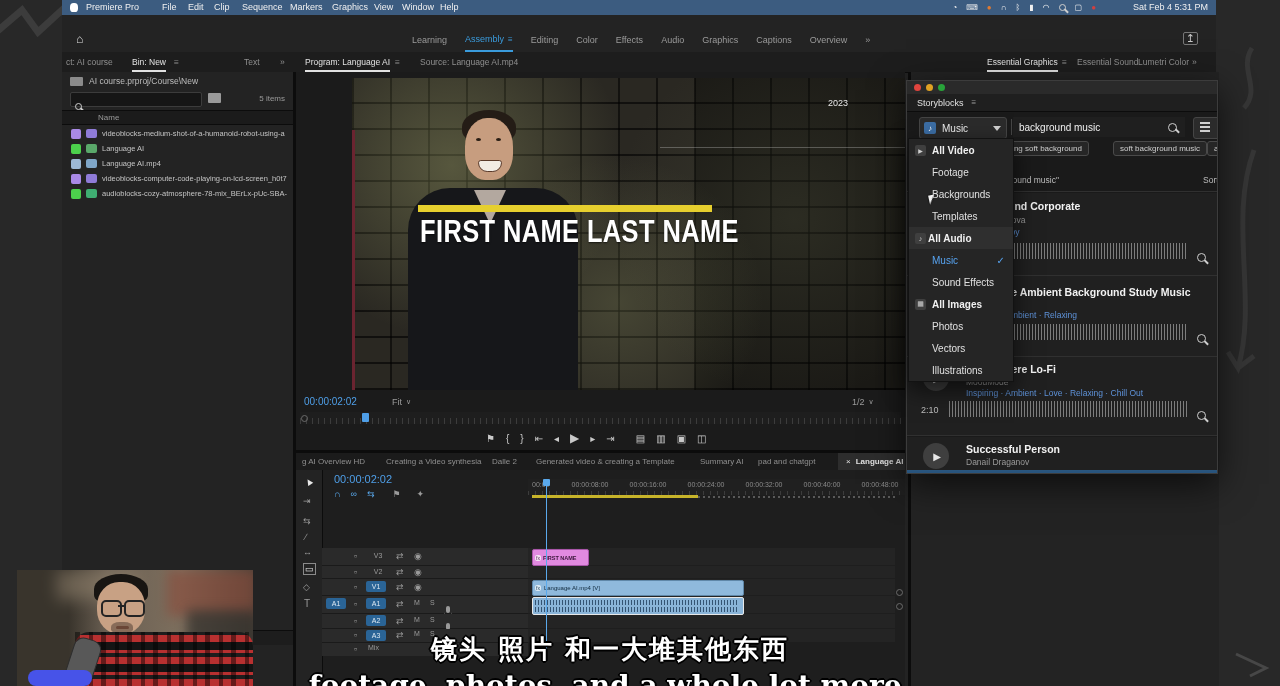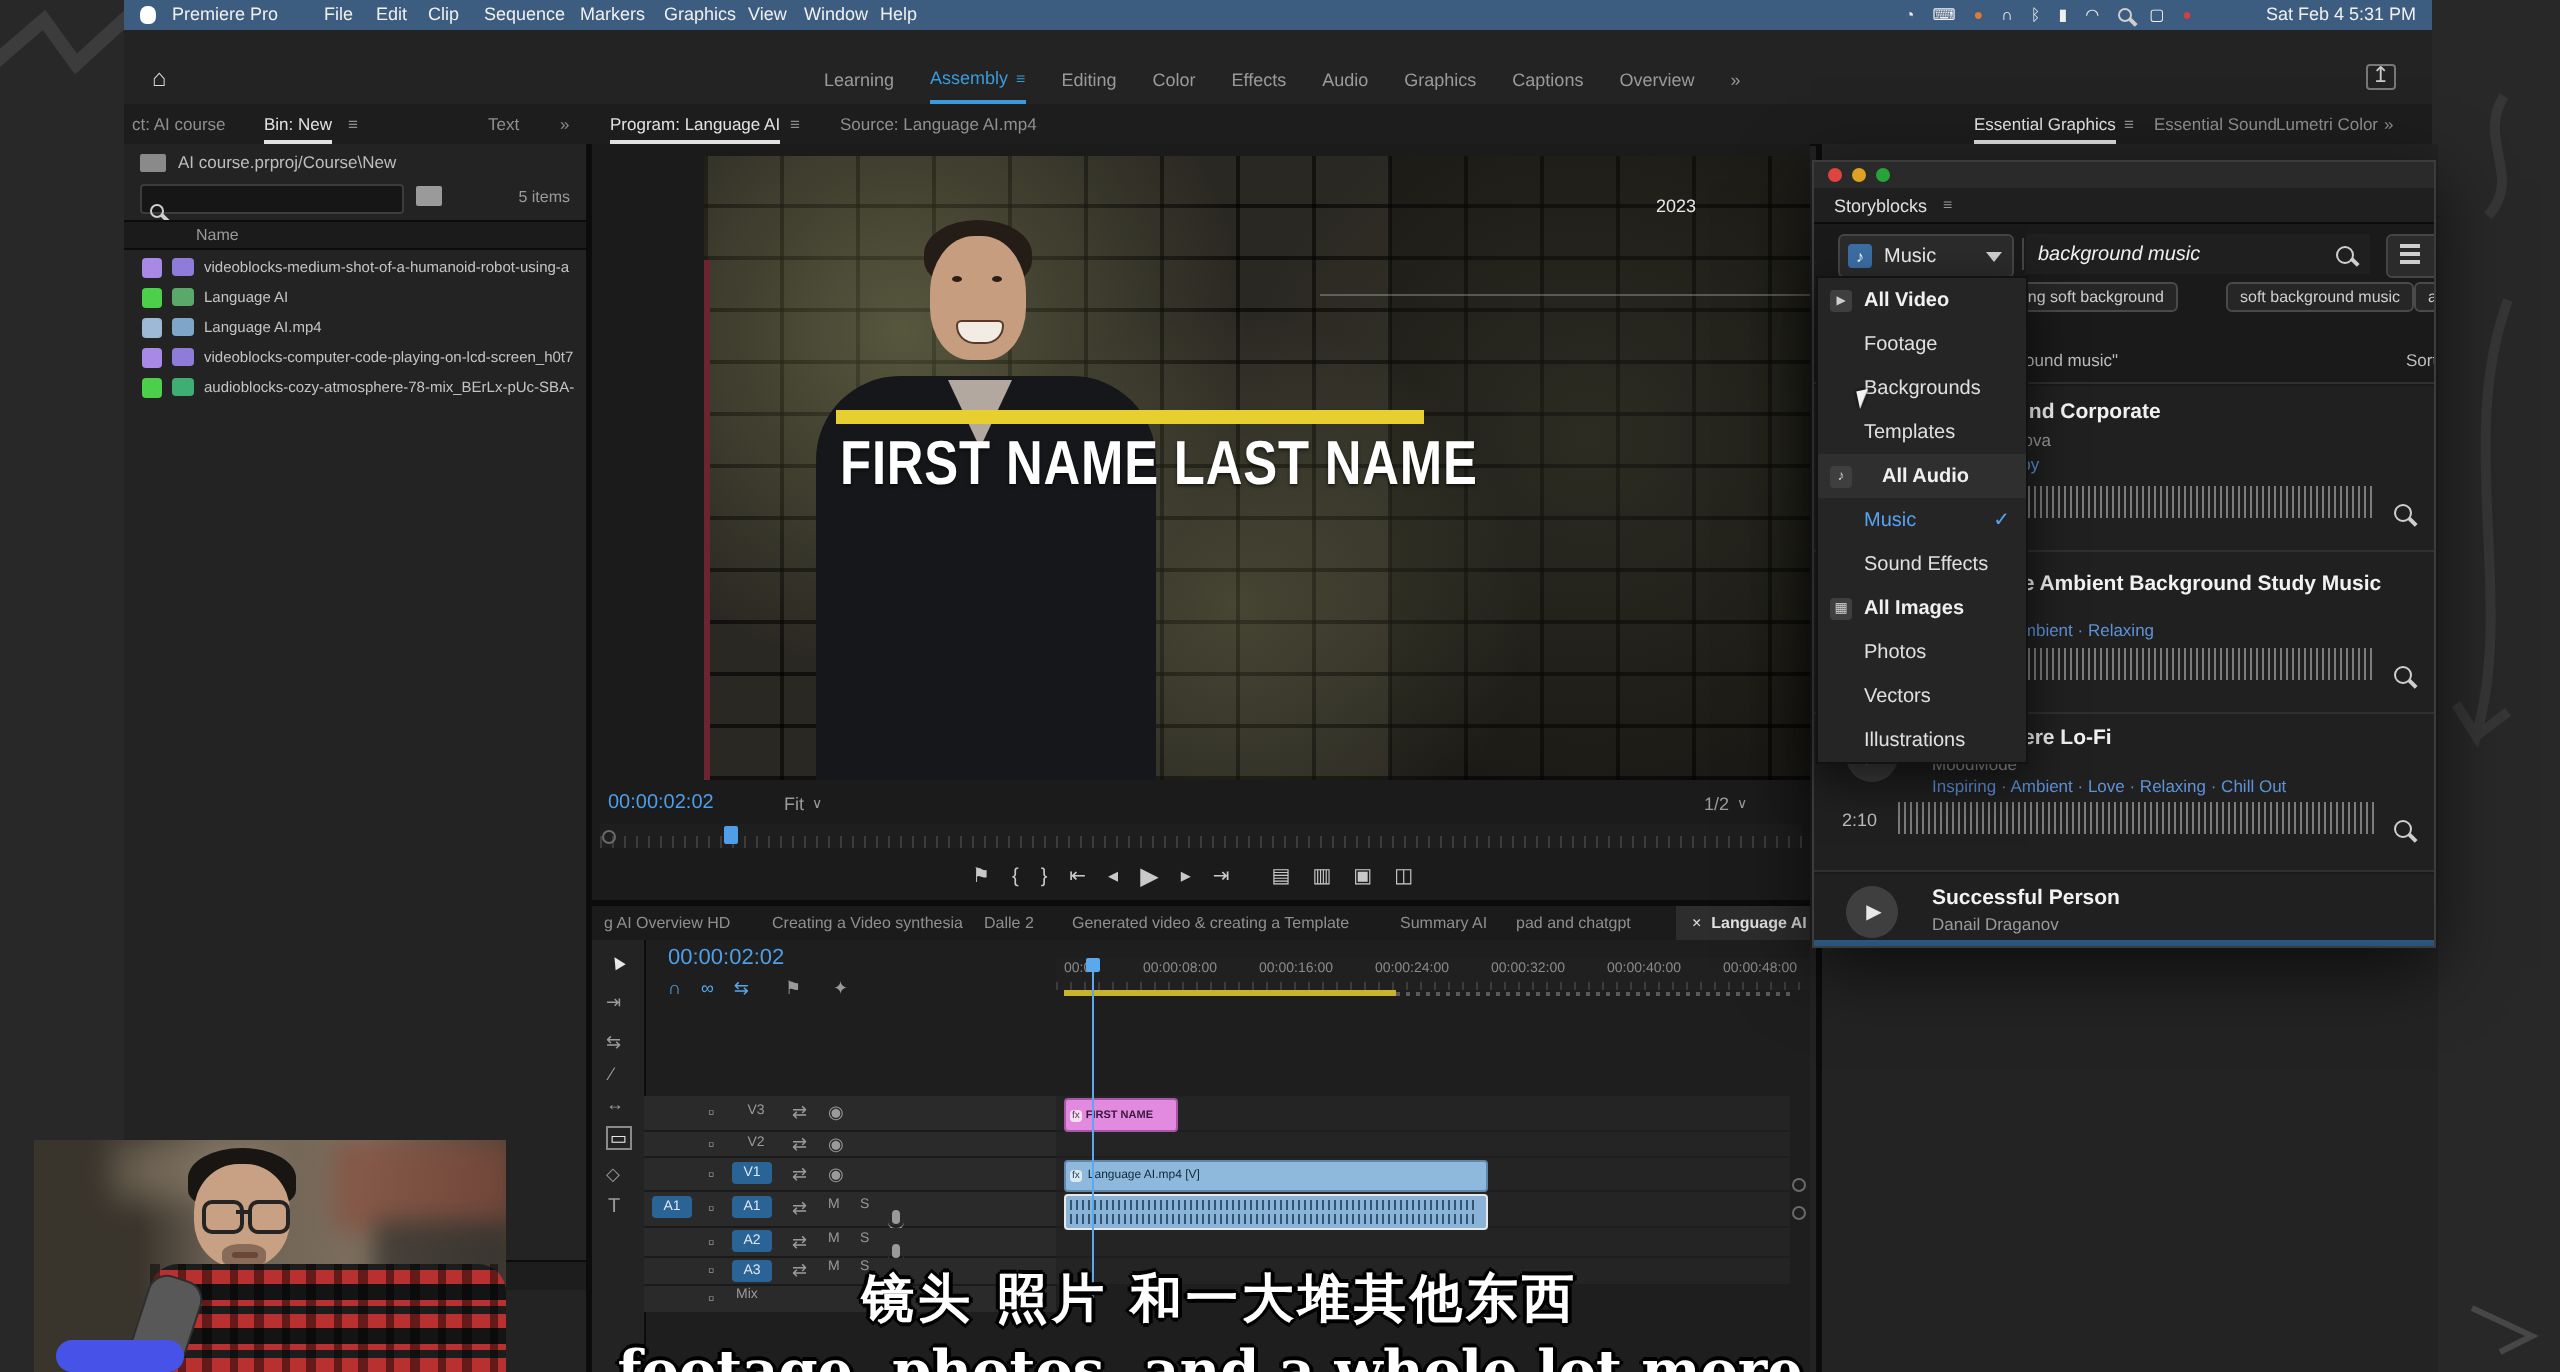--- a/index.html
+++ b/index.html
@@ -355,21 +355,21 @@
 
     <div class="ab flex" style="left:12px;top:36px;width:86px;height:20px;background:#2b2b2b;border:1px solid #454545;border-radius:3px;gap:6px;">
       <span class="flex" style="margin-left:4px;width:12px;height:12px;background:#3c6ea5;border-radius:2px;color:#fff;font-size:8px;justify-content:center;">
           <span>♪</span>
         </span>
       <span style="font-size:10px;color:#ececec;">Music</span>
       <span style="margin-left:auto;margin-right:5px;width:0;height:0;border-left:4px solid transparent;border-right:4px solid transparent;border-top:5px solid #cfcfcf;"></span>
     </div>
     <div class="ab" style="left:104px;top:38px;width:1px;height:16px;background:#454545;"></div>
     <div class="ab flex" style="left:106px;top:36px;width:172px;height:20px;background:#1f1f1f;">
-      <span style="margin-left:6px;font-size:10px;color:#f0f0f0;font-style:italic;">background music</span>
+      <span style="margin-left:6px;font-size:10px;color:#f0f0f0;">background music</span>
       <span class="mag" style="margin-left:auto;margin-right:8px;"></span>
     </div>
     <div class="ab" style="left:286px;top:36px;width:30px;height:20px;background:#2b2b2b;border:1px solid #454545;border-radius:3px;">
       <span style="position:absolute;left:6px;top:4px;width:10px;height:2px;background:#cfcfcf;box-shadow:0 4px 0 #cfcfcf,0 8px 0 #cfcfcf;"></span>
     </div>
 
     <span class="chip ab nowrap" style="left:79px;top:60px;max-width:120px;">inspiring soft background</span>
     <span class="chip ab nowrap" style="left:206px;top:60px;">soft background music</span>
     <span class="chip ab nowrap" style="left:300px;top:60px;width:24px;">an</span>
 
@@ -429,21 +429,21 @@
     </div>
     <div class="flex" style="height:22px;">
         <span style="margin-left:23px;">Footage</span>
       </div>
     <div class="flex" style="height:22px;">
         <span style="margin-left:23px;">Backgrounds</span>
       </div>
     <div class="flex" style="height:22px;">
         <span style="margin-left:23px;">Templates</span>
       </div>
-    <div class="flex" style="height:22px;gap:15px;background:#2f2f2f;">
+    <div class="flex" style="height:22px;gap:2px;background:#2f2f2f;">
       <span class="flex" style="margin-left:6px;width:11px;height:11px;background:#3f3f3f;border-radius:2px;font-size:7px;justify-content:center;color:#cfcfcf;">
           <span>♪</span>
         </span>
       <span style="font-weight:bold;color:#f0f0f0;">All Audio</span>
     </div>
     <div class="flex" style="height:22px;color:#57a3f0;">
       <span style="margin-left:23px;">Music</span>
       <span style="margin-left:auto;margin-right:8px;">✓</span>
     </div>
     <div class="flex" style="height:22px;">

